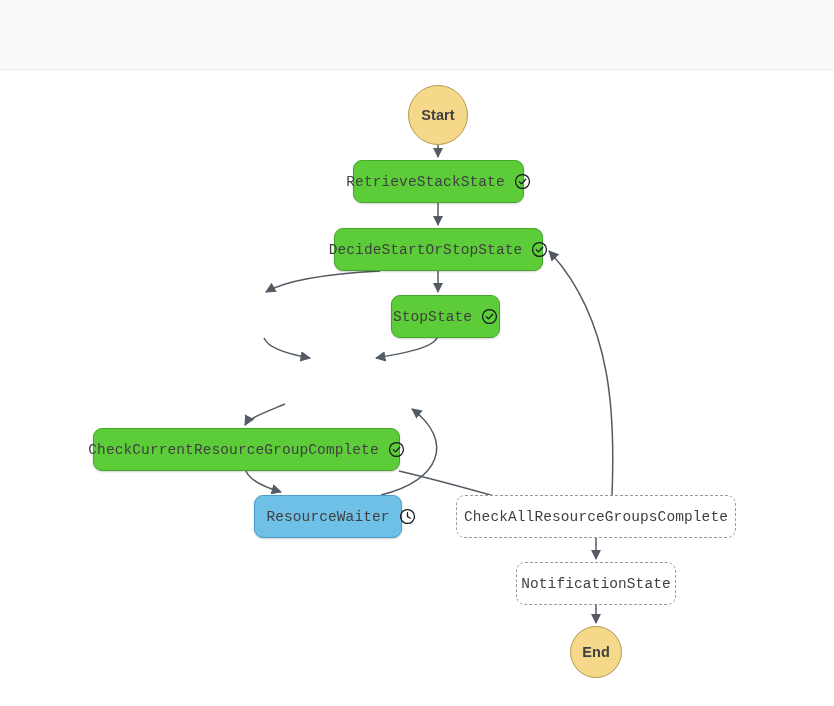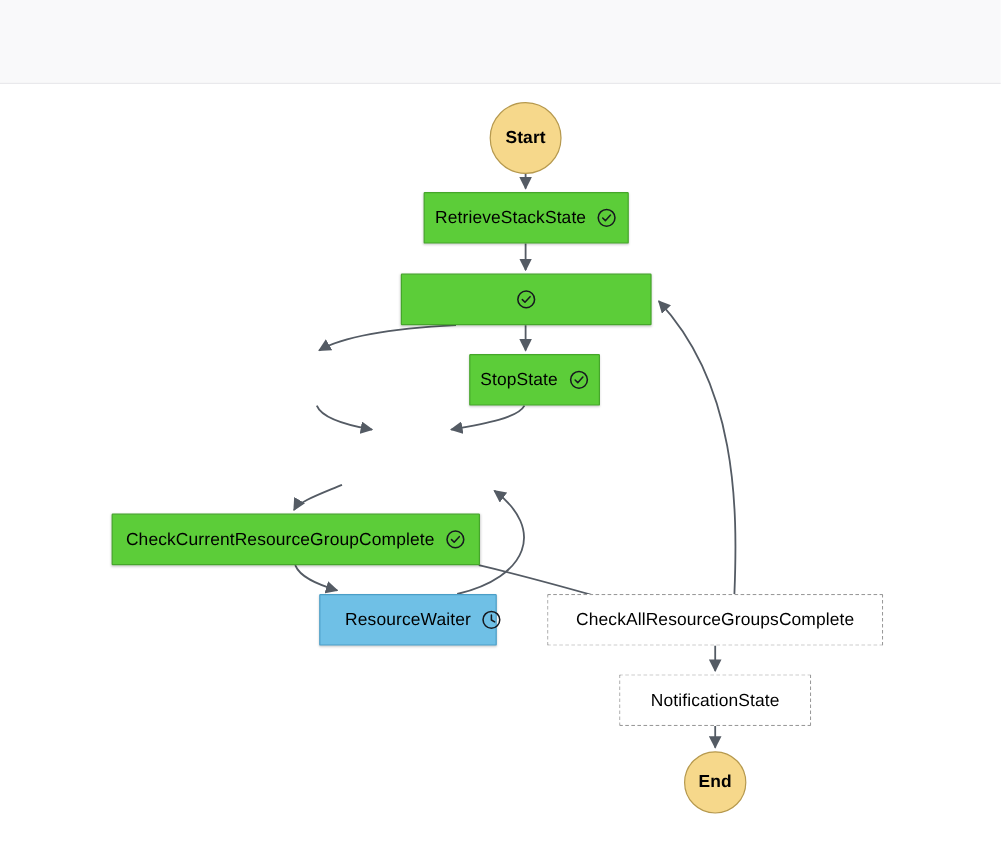--- a/index.html
+++ b/index.html
@@ -46,33 +46,34 @@
     height: 635px;
   }
   .node {
     position: absolute;
     box-sizing: border-box;
     display: flex;
     align-items: center;
     justify-content: center;
   }
   .node-rect {
-    border-radius: 1px;
+    border-radius: 9px;
     padding: 0 14px;
+    font-family: Liberation Mono, monospace;
   }
   .node-rect .node-inner {
     display: flex;
     align-items: center;
     justify-content: center;
     gap: 9px;
     width: 100%;
   }
   .node-label {
     font-size: 14.5px;
-    color: #000000;
+    color: #404040;
     white-space: nowrap;
     letter-spacing: 0.1px;
   }
   .state-green {
     background: #5ccd39;
     border: 1px solid #45a62a;
     box-shadow: 0 1px 2px rgba(0,0,0,0.18);
   }
   .state-blue {
     background: #6fc0e6;
@@ -155,20 +156,21 @@
         <span class="node-label">RetrieveStackState</span>
         <svg class="status-icon" viewBox="0 0 20 20">
           <circle cx="10" cy="10" r="8.2" fill="none" stroke="#16191f" stroke-width="1.5"></circle>
           <path d="M 6.2 10.2 L 8.8 12.8 L 13.8 7.3" fill="none" stroke="#16191f" stroke-width="1.5" stroke-linecap="round" stroke-linejoin="round"></path>
         </svg>
       </div>
     </div>
 
     <div class="node node-rect state-green" style="left:334px; top:157px; width:209px; height:43px;">
       <div class="node-inner">
+        <span class="node-label">DecideStartOrStopState</span>
         <svg class="status-icon" viewBox="0 0 20 20">
           <circle cx="10" cy="10" r="8.2" fill="none" stroke="#16191f" stroke-width="1.5"></circle>
           <path d="M 6.2 10.2 L 8.8 12.8 L 13.8 7.3" fill="none" stroke="#16191f" stroke-width="1.5" stroke-linecap="round" stroke-linejoin="round"></path>
         </svg>
       </div>
     </div>
 
 
     <div class="node node-rect state-green" style="left:391px; top:224px; width:109px; height:43px;">
       <div class="node-inner">
@@ -184,21 +186,21 @@
     <div class="node node-rect state-green" style="left:93px; top:357px; width:307px; height:43px;justify-content:flex-end;">
       <div class="node-inner">
         <span class="node-label">CheckCurrentResourceGroupComplete</span>
         <svg class="status-icon" viewBox="0 0 20 20">
           <circle cx="10" cy="10" r="8.2" fill="none" stroke="#16191f" stroke-width="1.5"></circle>
           <path d="M 6.2 10.2 L 8.8 12.8 L 13.8 7.3" fill="none" stroke="#16191f" stroke-width="1.5" stroke-linecap="round" stroke-linejoin="round"></path>
         </svg>
       </div>
     </div>
 
-    <div class="node node-rect state-blue" style="left:266px; top:424px; width:148px; height:43px;padding-left:40px;">
+    <div class="node node-rect state-blue" style="left:254px; top:424px; width:148px; height:43px;padding-left:40px;">
       <div class="node-inner">
         <span class="node-label">ResourceWaiter</span>
         <svg class="status-icon" viewBox="0 0 20 20">
           <circle cx="10" cy="10" r="8.2" fill="none" stroke="#16191f" stroke-width="1.5"></circle>
           <path d="M 10 5.4 L 10 10.2 L 13.2 12.1" fill="none" stroke="#16191f" stroke-width="1.5" stroke-linecap="round" stroke-linejoin="round"></path>
         </svg>
       </div>
     </div>
 
     <div class="node node-rect state-dashed" style="left:456px; top:424px; width:280px; height:43px;">

